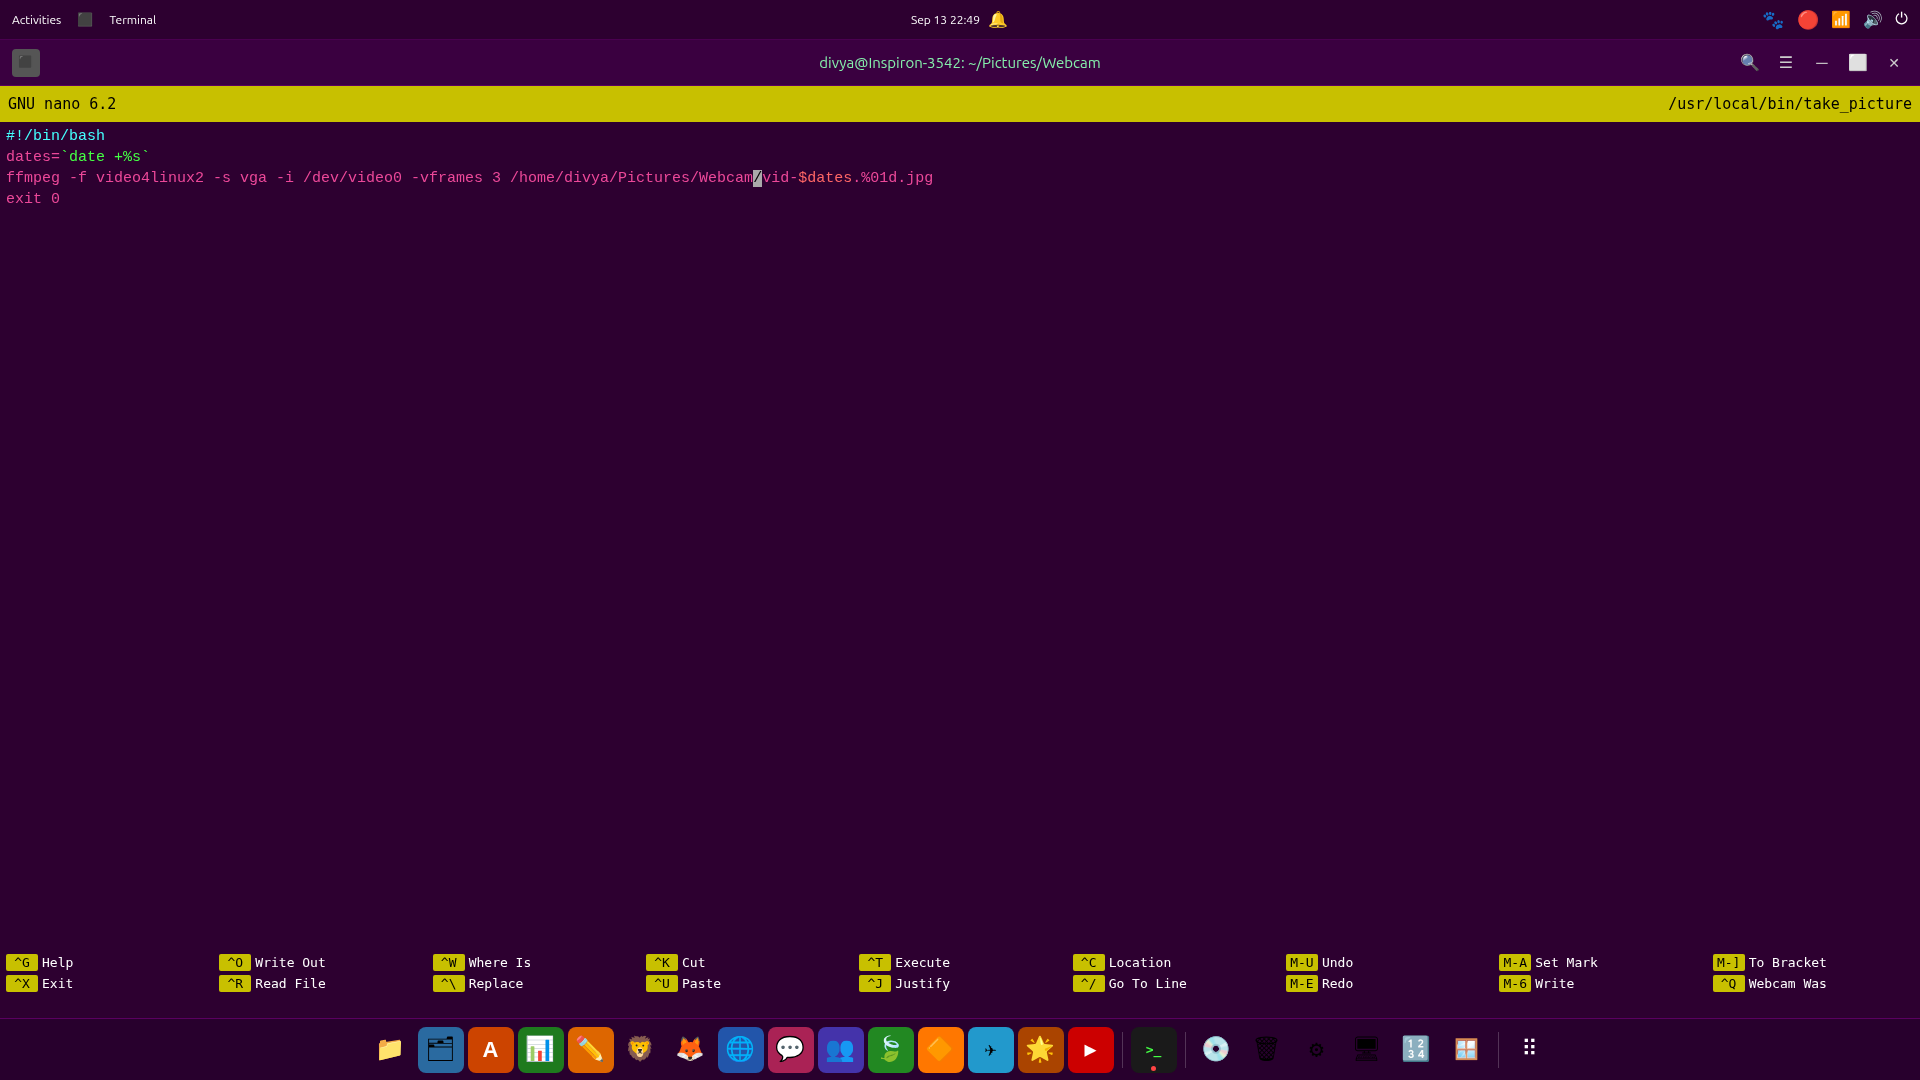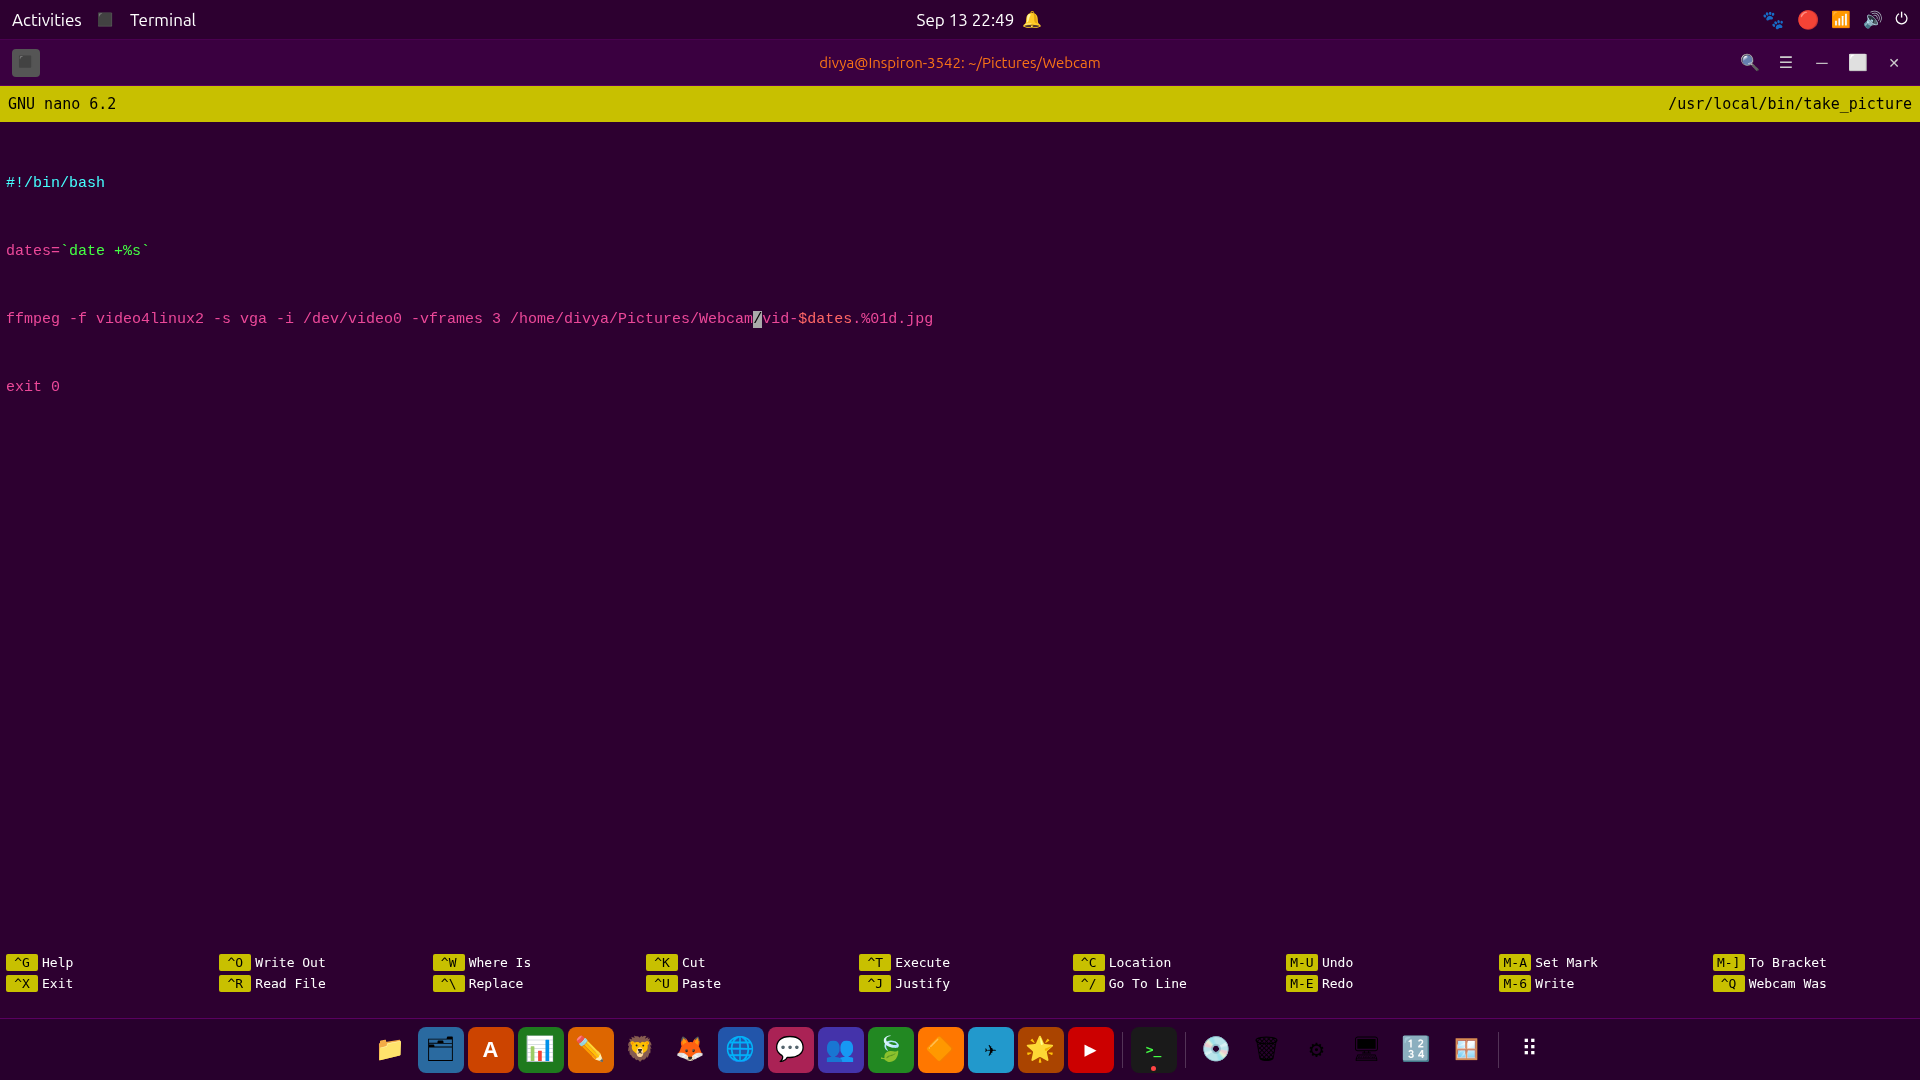--- a/index.html
+++ b/index.html
@@ -35,21 +35,21 @@
       color: #ffffff;
       font-size: 14px;
     }
     #system-bar-right {
       display: flex;
       align-items: center;
       gap: 12px;
     }
     .sys-bar-text {
       color: #ffffff;
-      font-size: 17px;
+      font-size: 12px;
       font-family: 'Ubuntu', 'Cantarell', sans-serif;
     }
     .sys-icon {
       color: #ffffff;
       font-size: 16px;
     }
 
     
     #terminal-window {
       width: 100%;
@@ -66,21 +66,21 @@
       align-items: center;
       justify-content: space-between;
       padding: 0 12px;
       border-bottom: 1px solid #5a0060;
     }
     #titlebar-left {
       display: flex;
       align-items: center;
     }
     #titlebar-center {
-      color: #f97316;
+      color: #86efac;
       font-size: 15px;
       font-family: 'Ubuntu', sans-serif;
       position: absolute;
       left: 50%;
       transform: translateX(-50%);
     }
     #titlebar-right {
       display: flex;
       align-items: center;
       gap: 8px;
@@ -141,21 +141,20 @@
       padding: 4px 6px;
       font-size: 15px;
       font-family: 'Liberation Mono', 'DejaVu Sans Mono', monospace;
       line-height: 1.4;
       overflow: hidden;
     }
 
     .editor-line {
       display: block;
       white-space: pre;
-      margin-top: 47px;
     }
     .cursor-pos {
       background: #aaaaaa;
       color: #000;
     }
 
     
     #status-bar {
       height: 30px;
       background: #2d0030;

